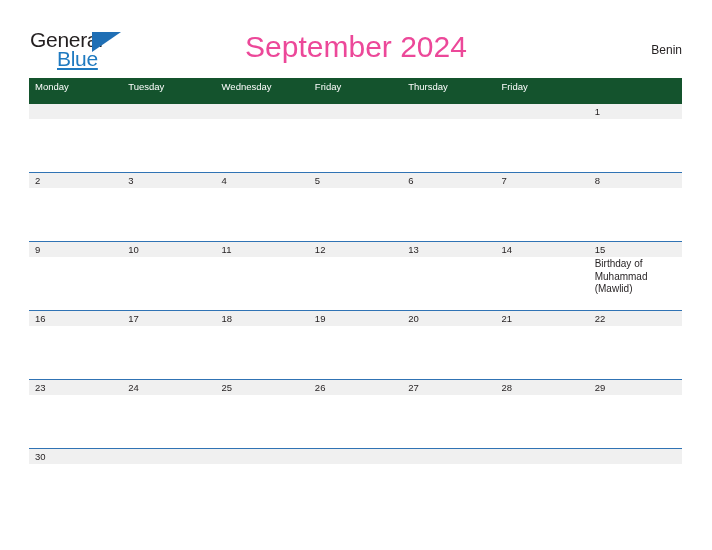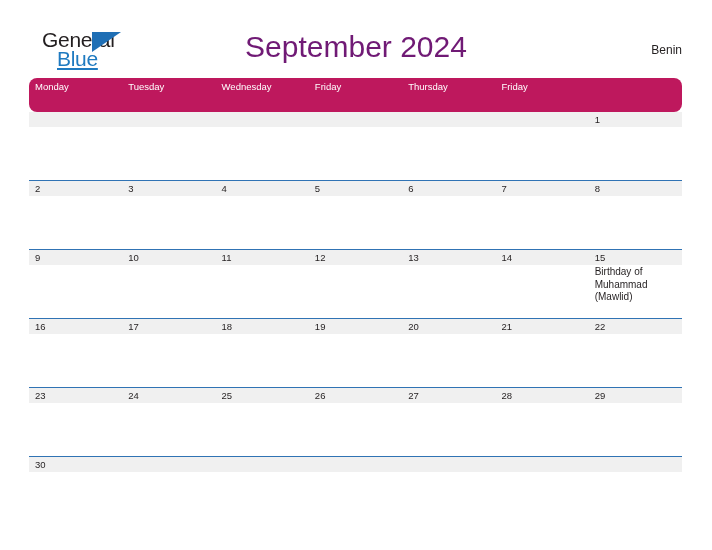--- a/index.html
+++ b/index.html
@@ -26,21 +26,21 @@
 
   .logo {
     position: absolute;
     left: 30px;
     top: 28px;
     width: 110px;
     height: 44px;
   }
   .logo-general {
     position: absolute;
-    left: 12px;
+    left: 0;
     top: 0;
     font-size: 21px;
     letter-spacing: -0.3px;
     color: #231f20;
     font-family: "Liberation Sans", sans-serif;
     line-height: 24px;
   }
   .logo-blue {
     position: absolute;
     left: 27px;
@@ -64,21 +64,21 @@
   }
 
   .calendar-title {
     position: absolute;
     left: 150px;
     top: 30px;
     width: 412px;
     text-align: center;
     font-size: 30px;
     font-weight: normal;
-    color: #701a75;
+    color: #ec4899;
     font-family: "Liberation Sans", sans-serif;
     letter-spacing: 0px;
   }
 
   .country-label {
     position: absolute;
     right: 30px;
     top: 43px;
     font-size: 12px;
     color: #231f20;
@@ -89,23 +89,22 @@
   .calendar {
     position: absolute;
     left: 29px;
     top: 78px;
     width: 653px;
   }
 
   .weekday-header {
     display: flex;
     width: 653px;
-    background: #be185d;
-    height: 34px;
-    border-radius: 8px;
+    background: #14532d;
+    height: 26px;
   }
   .weekday-cell {
     width: 93.285714px;
     box-sizing: border-box;
     padding-left: 6px;
     color: #ffffff;
     font-size: 9.5px;
     line-height: 18px;
     font-family: "Liberation Sans", sans-serif;
     white-space: nowrap;

